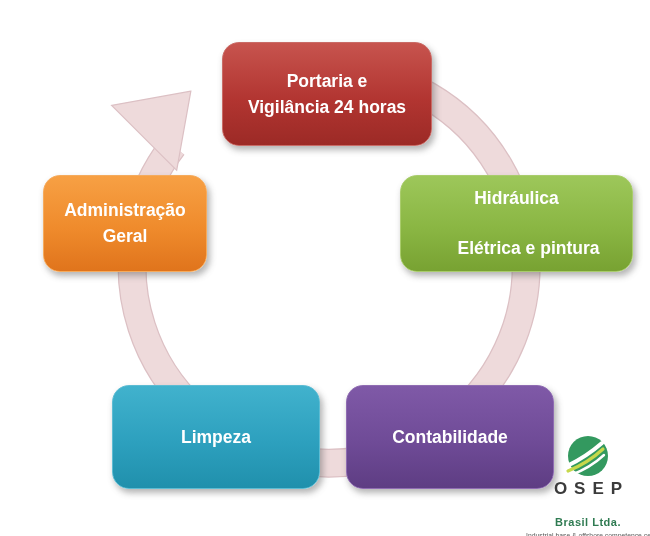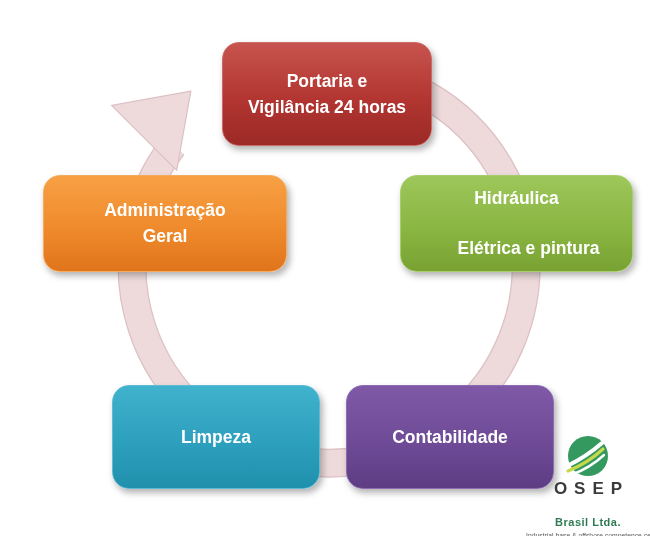--- a/index.html
+++ b/index.html
@@ -40,21 +40,21 @@
     background: linear-gradient(#c7544e 0%, #b23531 55%, #9c2a26 100%);
     border: 1px solid #c96b66;
   }
   .node-hidraulica {
     left: 400px; top: 175px; width: 233px; height: 97px;
     background: linear-gradient(#9dc75a 0%, #8ab643 55%, #78a232 100%);
     border: 1px solid #a9cc6c;
   }
   .node-hidraulica .node-line + .node-line { margin-top: 27px; padding-left: 24px; }
   .node-administracao {
-    left: 43px; top: 175px; width: 244px; height: 97px;
+    left: 43px; top: 175px; width: 164px; height: 97px;
     background: linear-gradient(#f7a044 0%, #ef8b2c 55%, #e0741c 100%);
     border: 1px solid #f5ab5d;
   }
   .node-administracao .node-line + .node-line { margin-top: 3px; }
   .node-limpeza {
     left: 112px; top: 385px; width: 208px; height: 104px;
     background: linear-gradient(#41b2cd 0%, #2da0be 55%, #2090ac 100%);
     border: 1px solid #5dbcd3;
   }
   .node-contabilidade {

